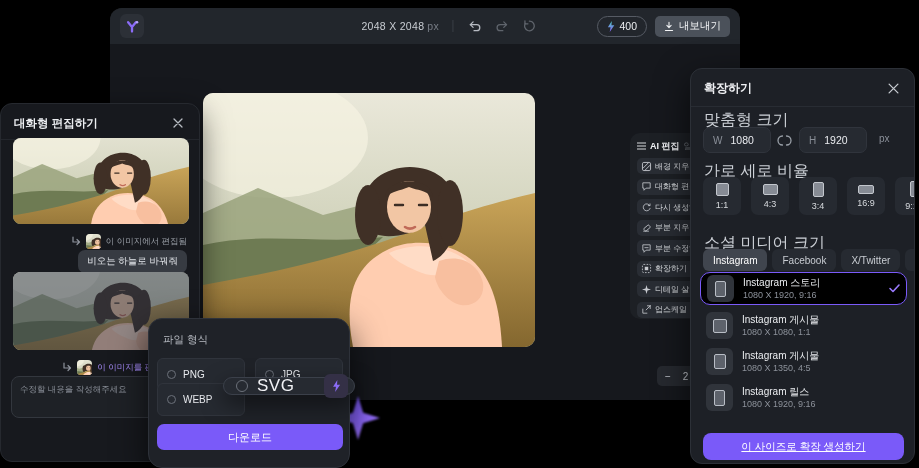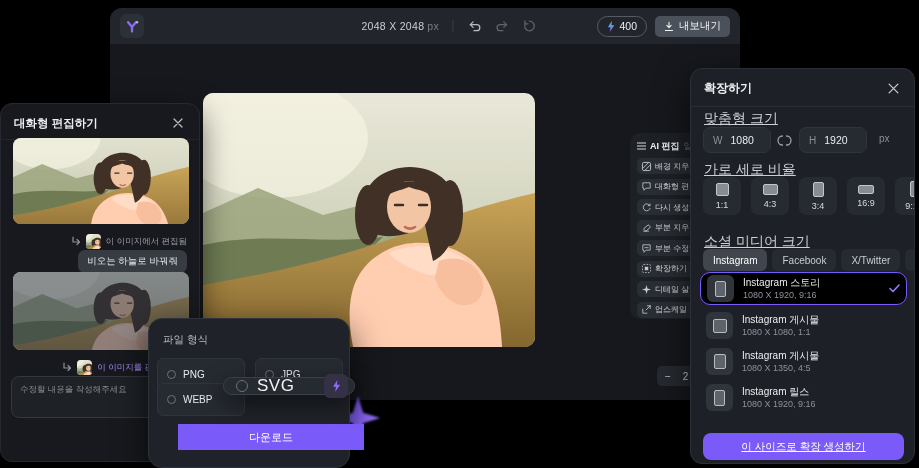--- a/index.html
+++ b/index.html
@@ -76,30 +76,30 @@
   .ff-pill .radio { width:9px; height:9px; border-radius:50%; border:1px solid #6c717a; }
   .ff-pill .opt { font-size:10px; color:#e7e9ed; }
   .ff-svg { position:absolute; left:74px; top:58px; width:132px; height:18px; background:#262a31;
     border:1px solid #3b404a; border-radius:10px; display:flex; align-items:center; gap:9px; padding:0 6px 0 12px;
     box-shadow:0 8px 22px rgba(0,0,0,.55); z-index:2; }
   .ff-svg .radio { width:12px; height:12px; border-radius:50%; border:1.5px solid #6c717a; }
   .ff-svg .opt { font-size:17px; color:#f2f3f6; letter-spacing:.5px; flex:1; }
   .ff-bolt { width:24px; height:24px; border-radius:6px; background:#343046; display:flex;
     align-items:center; justify-content:center; }
   .dl-btn { position:absolute; left:8px; top:105px; width:186px; height:26px; background:#7a5af9;
-    border-radius:0; display:flex; align-items:center; justify-content:center; color:#fff; font-size:11px;margin-left:21px; }
+    border-radius:7px; display:flex; align-items:center; justify-content:center; color:#fff; font-size:11px; }
 
   
   .expand { position:absolute; left:690px; top:68px; width:225px; height:396px; background:#1d2026;
     border:1px solid #2c3037; border-radius:12px; z-index:6; box-shadow:0 12px 34px rgba(0,0,0,.65);
     overflow:hidden; }
   .ex-head { display:flex; align-items:center; justify-content:space-between; padding:11px 13px 9px 13px;
     border-bottom:1px solid #282c33; }
   .ex-title { font-size:12px; font-weight:bold; color:#eff0f3; }
-  .ex-label { position:absolute; left:13px; font-size:14px; color:#ccd0d6;text-decoration:underline; }
+  .ex-label { position:absolute; left:13px; font-size:16px; color:#ccd0d6; }
   .size-input { position:absolute; top:58px; height:26px; width:68px; background:#262a31;
     border:1px solid #30343c; border-radius:7px; display:flex; align-items:center; gap:8px; padding:0 9px; }
   .size-input .k { font-size:10px; color:#8a8f98; }
   .size-input input { width:36px; border:0; background:transparent; color:#e9ebef; font-size:10.5px;
     font-family:"Liberation Sans","DejaVu Sans",sans-serif; padding:0; }
   .px { position:absolute; left:188px; top:64px; font-size:10px; color:#8a8f98; }
   .ratios { position:absolute; left:12px; top:108px; display:flex; gap:10px; }
   .ratio-btn { width:38px; height:38px; background:#262a31; border-radius:7px; display:flex;
     flex-direction:column; align-items:center; justify-content:center; gap:4px; }
   .ratio-shape { background:#868b94; border:1px solid #c3c7cd; border-radius:2px; }

